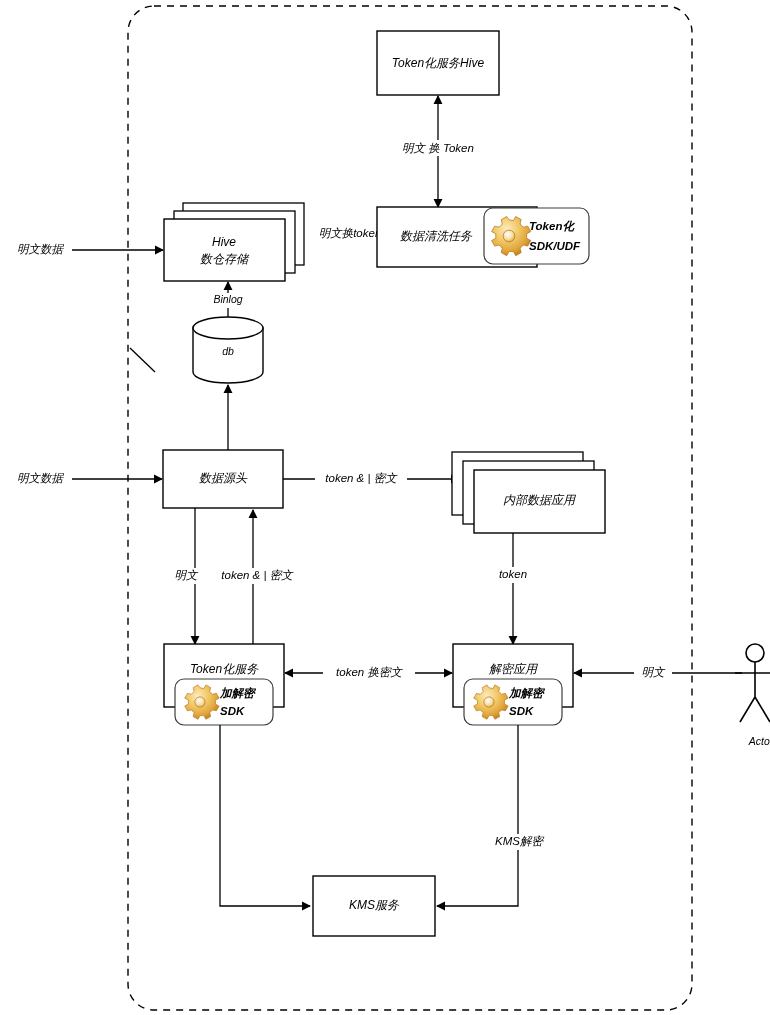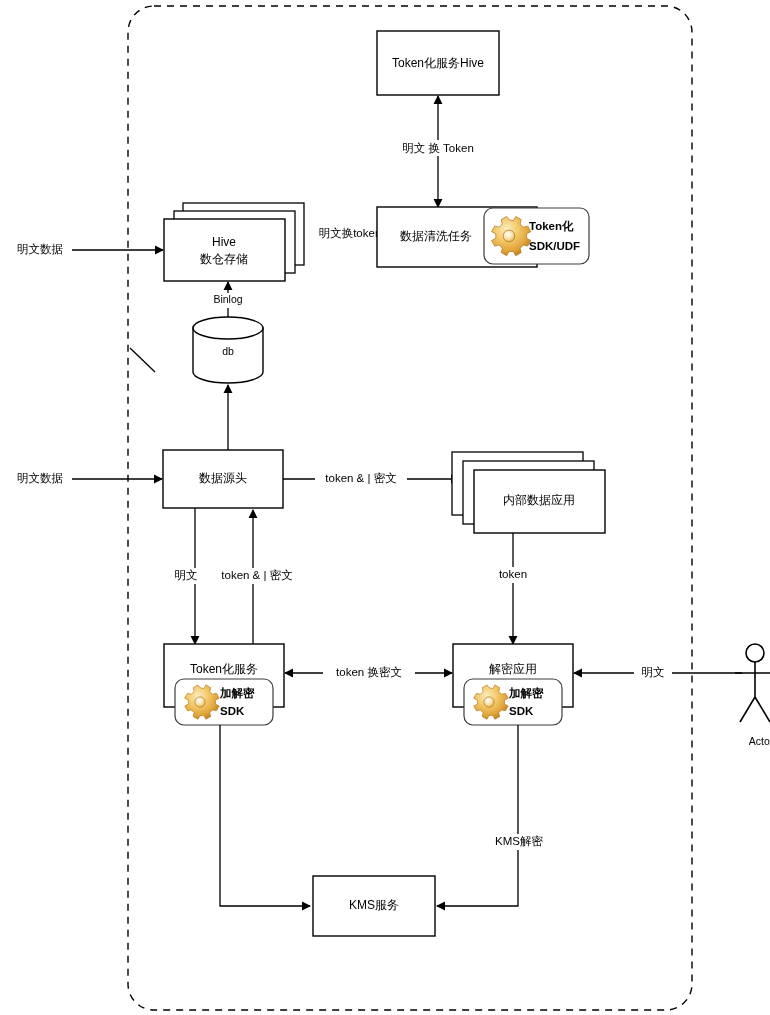--- a/index.html
+++ b/index.html
@@ -10,20 +10,21 @@
   }
   body {
     font-family: "Liberation Sans", "DejaVu Sans", sans-serif;
   }
   #canvas {
     position: relative;
     width: 770px;
     height: 1015px;
     background: #ffffff;
     overflow: hidden;
+    font-style: italic;
   }
   svg.layer {
     position: absolute;
     left: 0;
     top: 0;
     width: 770px;
     height: 1015px;
   }
   .node-text {
     font-family: "Liberation Sans", "DejaVu Sans", sans-serif;

